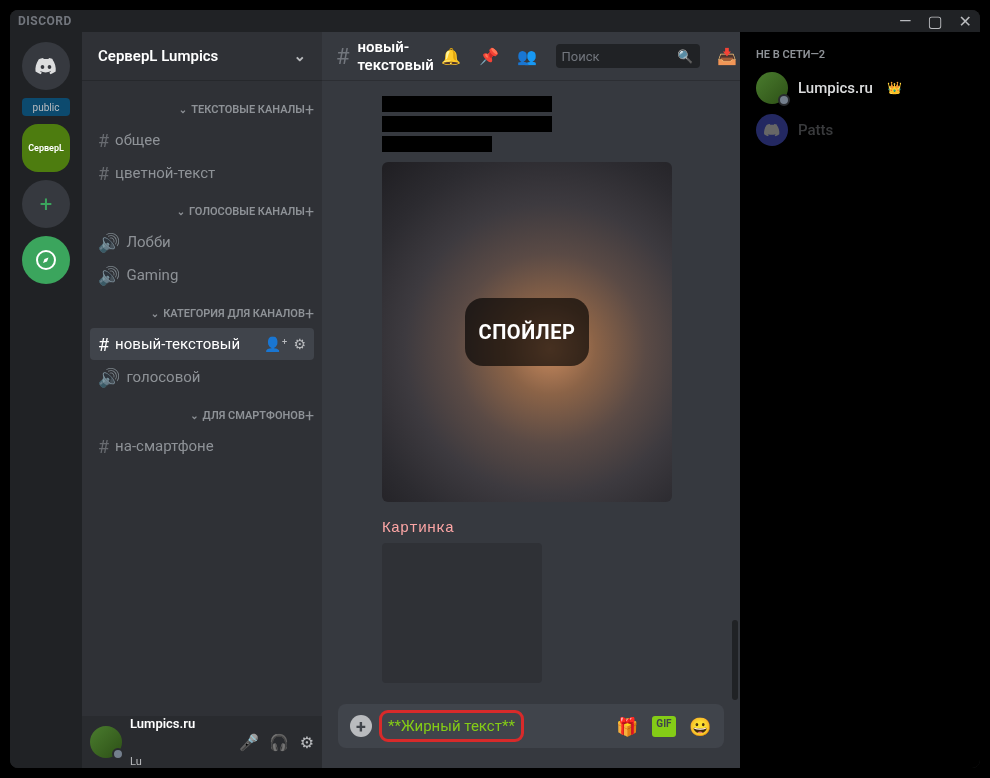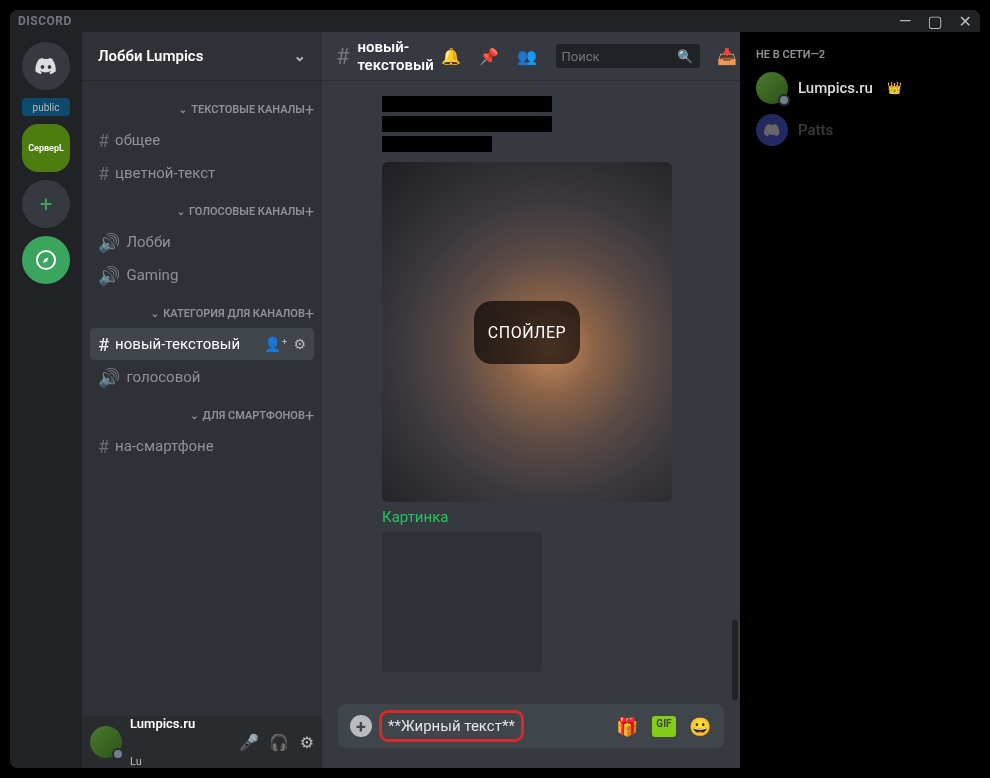--- a/index.html
+++ b/index.html
@@ -51,29 +51,29 @@
 .chat-header .title { color: #fff; font-weight: 600; font-size: 15px; flex: 1; }
 .header-icons { display: flex; align-items: center; gap: 18px; color: #b9bbbe; }
 .header-icons > * { cursor: pointer; }
 .search-box { width: 144px; height: 24px; background: #202225; border-radius: 4px; display: flex; align-items: center; padding: 0 6px; color: #72767d; font-size: 13px; justify-content: space-between; }
 
 .messages { flex: 1; overflow-y: auto; padding: 16px 16px 0 60px; position: relative; }
 .blackbar { background: #000; height: 16px; margin-bottom: 4px; }
 .blackbar.w1 { width: 170px; }
 .blackbar.w2 { width: 110px; }
 .spoiler-image { width: 290px; height: 340px; border-radius: 6px; margin-top: 10px; position: relative; overflow: hidden; background: radial-gradient(circle at 58% 55%, #c98a5e 0%, #8b6347 18%, #5a4a45 38%, #3d3a3f 58%, #2c2b30 78%, #1f1e22 100%); filter: blur(0.5px); display: flex; align-items: center; justify-content: center; }
-.spoiler-badge { background: rgba(0,0,0,0.65); color: #fff; font-weight: 400; font-size: 16px; padding: 22px 14px; border-radius: 18px; letter-spacing: 0.5px; }
-.caption { color: #22c55e; font-size: 15px; margin-top: 6px; }
+.spoiler-badge { background: rgba(0,0,0,0.65); color: #fff; font-weight: 700; font-size: 20px; padding: 22px 14px; border-radius: 18px; letter-spacing: 0.5px; }
+.caption { color: #fca5a5; font-size: 15px; margin-top: 18px; font-family: Liberation Mono, monospace; }
 .attach-box { width: 160px; height: 140px; background: #2f3136; border-radius: 4px; margin-top: 6px; }
 .scroll-thumb { position: absolute; right: 2px; top: 540px; width: 6px; height: 80px; background: #202225; border-radius: 3px; }
 
 .composer-wrap { padding: 0 16px 20px 16px; }
 .composer { background: #40444b; border-radius: 8px; height: 44px; display: flex; align-items: center; padding: 0 12px; gap: 12px; }
 .composer-plus { width: 22px; height: 22px; border-radius: 50%; background: #b9bbbe; color: #40444b; display: flex; align-items: center; justify-content: center; font-size: 18px; font-weight: bold; cursor: pointer; }
-.composer-text { flex: 1; color: #e5e5e5; font-size: 15px; }
+.composer-text { flex: 1; color: #84cc16; font-size: 15px; }
 .composer-text .highlight { outline: 3px solid #d82a2a; outline-offset: 2px; border-radius: 4px; padding: 2px 4px; }
 .composer-icons { display: flex; gap: 14px; color: #b9bbbe; font-size: 18px; }
 .composer-icons > * { cursor: pointer; }
 .gif-badge { background: #84cc16; color: #40444b; font-size: 10px; font-weight: 700; padding: 2px 4px; border-radius: 3px; }
 
 .members-col { width: 240px; background: #000000; padding: 16px 8px; }
 .member-category { color: #8e9297; font-size: 11px; font-weight: 600; text-transform: uppercase; padding: 0 8px 6px 8px; }
 .member-item { height: 42px; padding: 0 8px; display: flex; align-items: center; gap: 10px; border-radius: 4px; cursor: pointer; }
 .member-name { color: #8e9297; font-size: 15px; font-weight: 500; }
 .member-name.owner { color: #dcddde; }
@@ -109,21 +109,21 @@
       <div class="server-pill explore">
         <svg viewBox="0 0 24 24" fill="#fff">
             <circle cx="12" cy="12" r="9" fill="none" stroke="#fff" stroke-width="2"></circle>
             <path d="M14.5 9.5l-1.5 4-4 1.5 1.5-4z"></path>
           </svg>
       </div>
     </div>
 
     <div class="channel-col">
       <div class="server-header">
-        <span>Лобби Lumpics</span>
+        <span>СерверL Lumpics</span>
         <span class="chev">⌄</span>
       </div>
       <div class="channel-scroll">
         <div class="category">
           <div class="category-label">ТЕКСТОВЫЕ КАНАЛЫ</div>
           <span class="category-plus">+</span>
         </div>
         <div class="channel-item">
           <span class="ch-icon">#</span>
           <span>общее</span>

